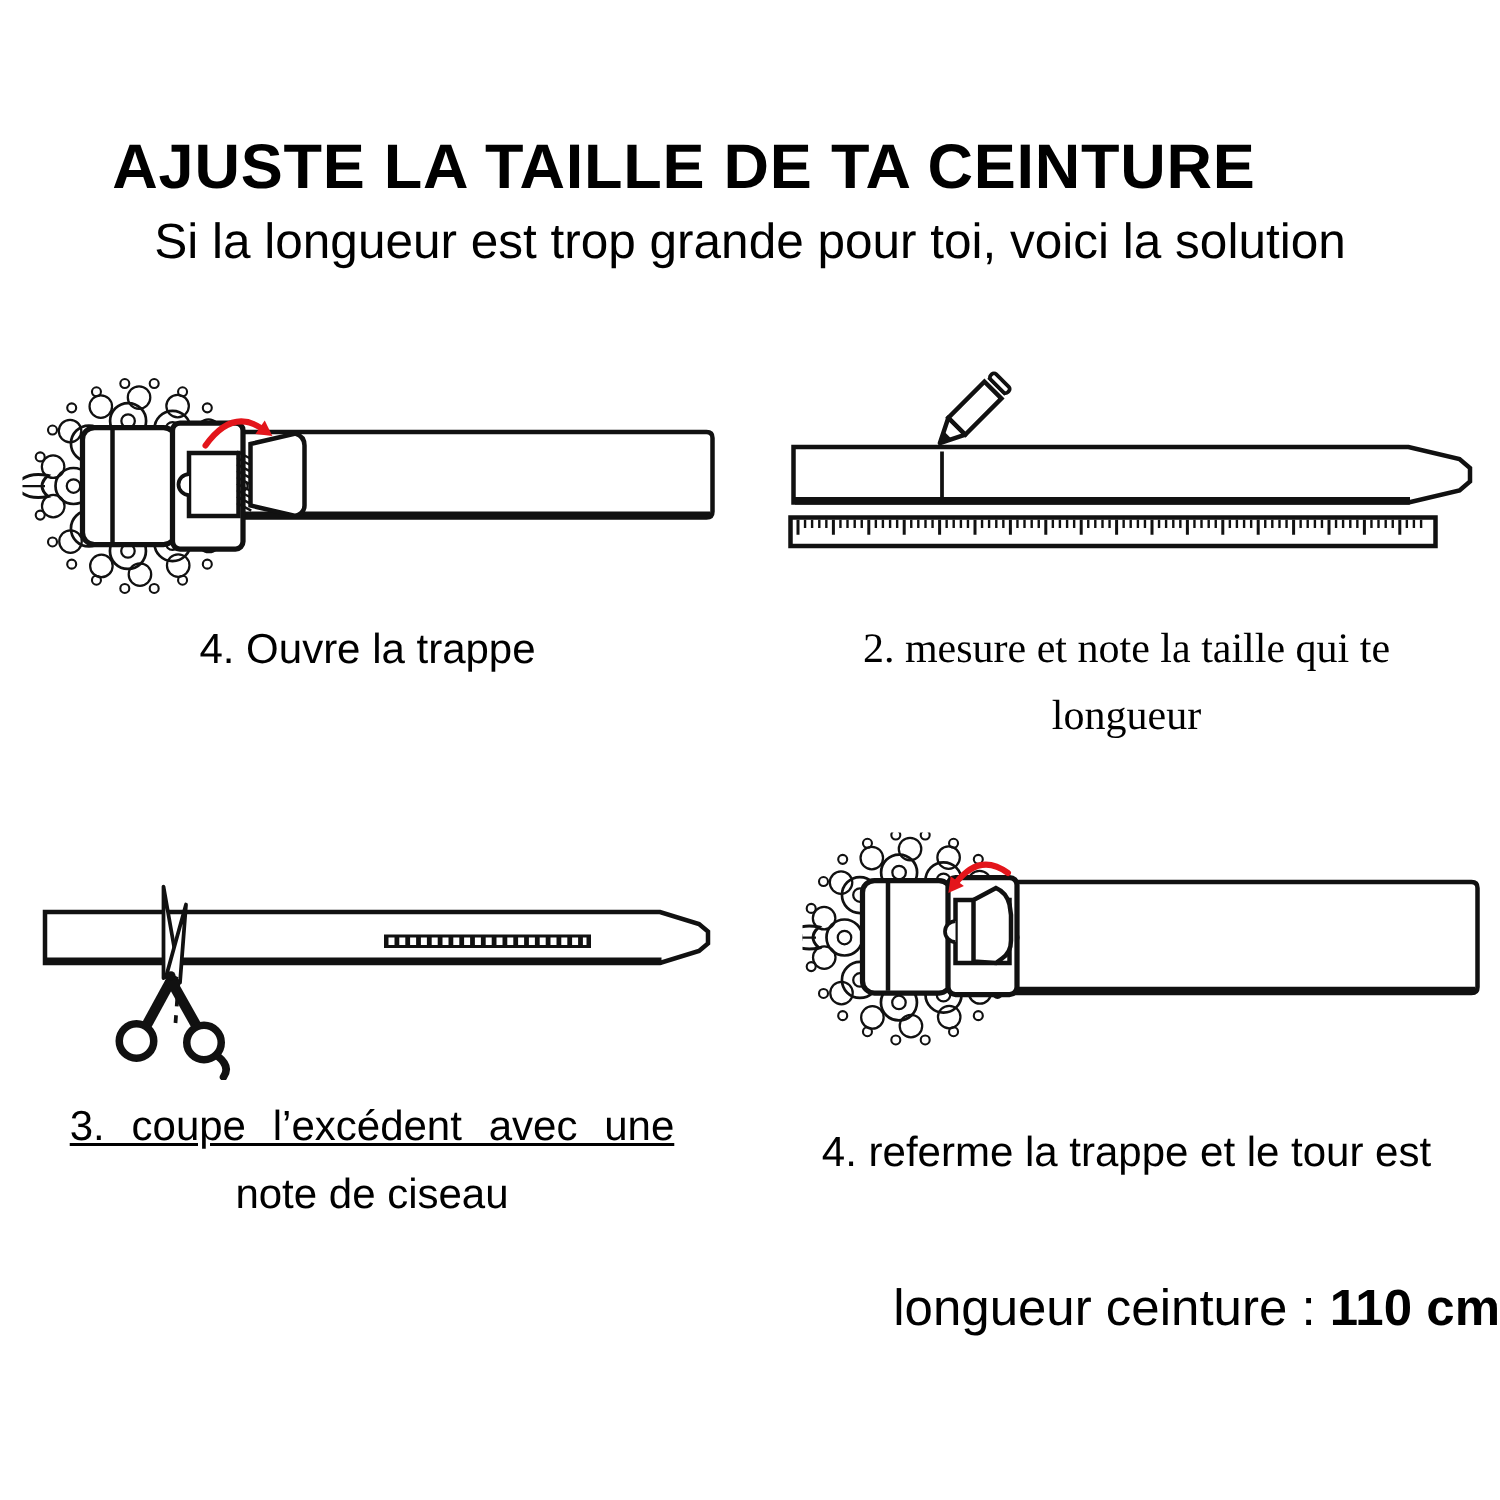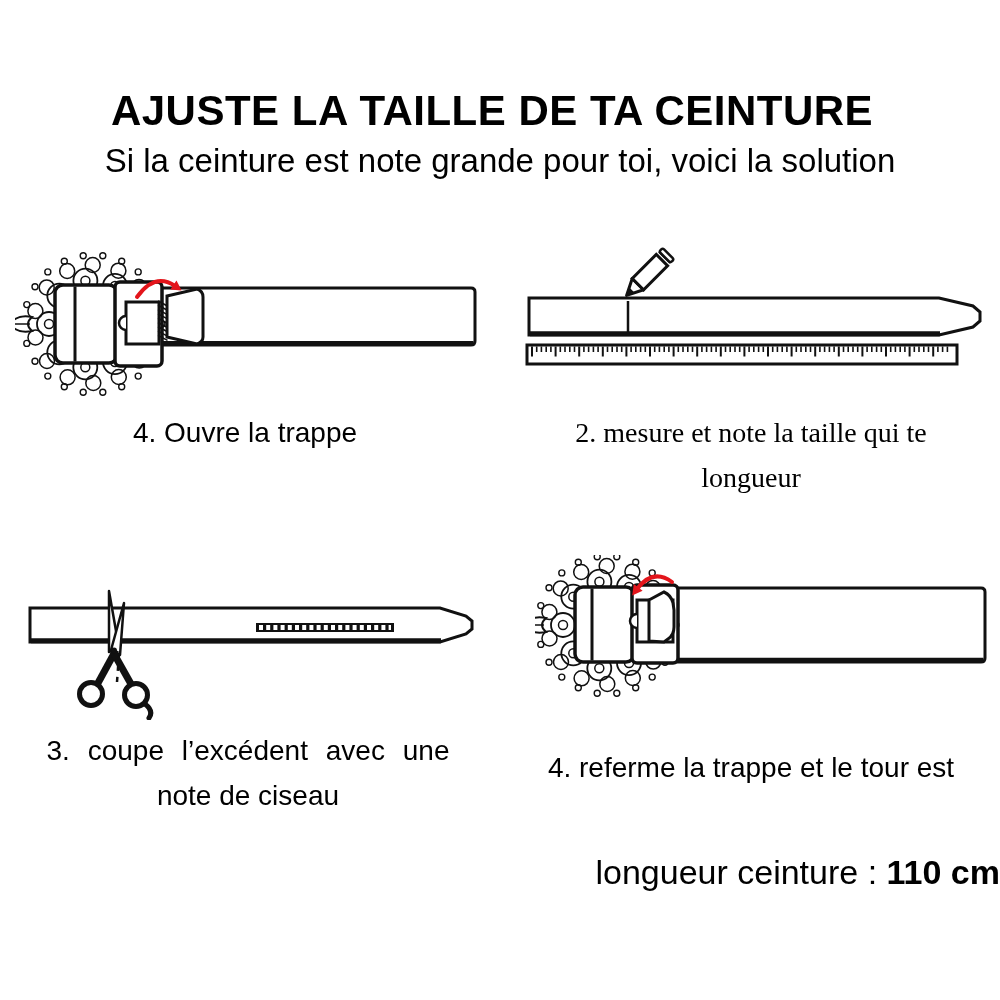--- a/index.html
+++ b/index.html
@@ -2,49 +2,49 @@
 <html><head>
 <meta charset="utf-8">
 <style>
   html,body{margin:0;padding:0;background:#fff;}
   .canvas{
     position:relative;width:1000px;height:1000px;background:#ffffff;
     font-family:"Liberation Sans",sans-serif;color:#000;overflow:hidden;
   }
   .title{
     position:absolute;top:88px;left:0;width:912px;text-align:center;
-    font-size:42px;font-weight:bold;line-height:1.1;letter-spacing:.5px;padding-left:36px;
+    font-size:42px;font-weight:bold;line-height:1.1;letter-spacing:.5px;
   }
   .subtitle{
     position:absolute;top:142px;left:0;width:1000px;text-align:center;
     font-size:33px;line-height:1.15;
   }
   .art{position:absolute;}
   .art1{left:15px;top:245px;width:465px;height:160px;}
   .art2{left:515px;top:235px;width:475px;height:140px;}
   .art3{left:20px;top:580px;width:460px;height:140px;}
   .art4{left:535px;top:555px;width:455px;height:150px;}
   .caption{position:absolute;font-size:28px;line-height:45px;text-align:center;}
   .cap-line{white-space:nowrap;}
   .cap1{left:15px;top:410px;width:460px;}
   .cap2{left:512px;top:410px;width:478px;font-family:Liberation Serif, serif;}
   .cap3{left:22px;top:728px;width:452px;}
   .cap4{left:512px;top:728px;width:478px;margin-top:17px;}
-  .cap3 .cap-line:first-child{word-spacing:.36em;}
+  .cap3 .cap-line:first-child{word-spacing:.36em;text-decoration:underline;}
   .footer{position:absolute;top:852px;left:0;width:1000px;text-align:right;font-size:34px;line-height:1.2;}
   .footer strong{font-weight:bold;}
   svg *{vector-effect:none;}
 </style>
 </head>
 <body>
 
 <div class="canvas">
 
   <div class="title">AJUSTE LA TAILLE DE TA CEINTURE</div>
-  <div class="subtitle">Si la ceinture est note grande pour toi, voici la solution</div>
+  <div class="subtitle">Si la longueur est trop grande pour toi, voici la solution</div>
 
   <svg class="art art1" viewBox="0 0 465 160">
     <g>
       <path d="M138,43 H456 Q460,43 460,47 V96 Q460,100 456,100 H138 Z" fill="#fff" stroke="#111" stroke-width="3"></path>
       <path d="M140,98.5 H458.5" stroke="#111" stroke-width="5" fill="none"></path>
     </g>
     <g id="fil1">
         <circle cx="147.0" cy="79.0" r="3" fill="none" stroke="#111" stroke-width="1.4"></circle>
         <circle cx="144.2" cy="98.4" r="3" fill="none" stroke="#111" stroke-width="1.4"></circle>
         <circle cx="136.0" cy="116.3" r="3" fill="none" stroke="#111" stroke-width="1.4"></circle>

